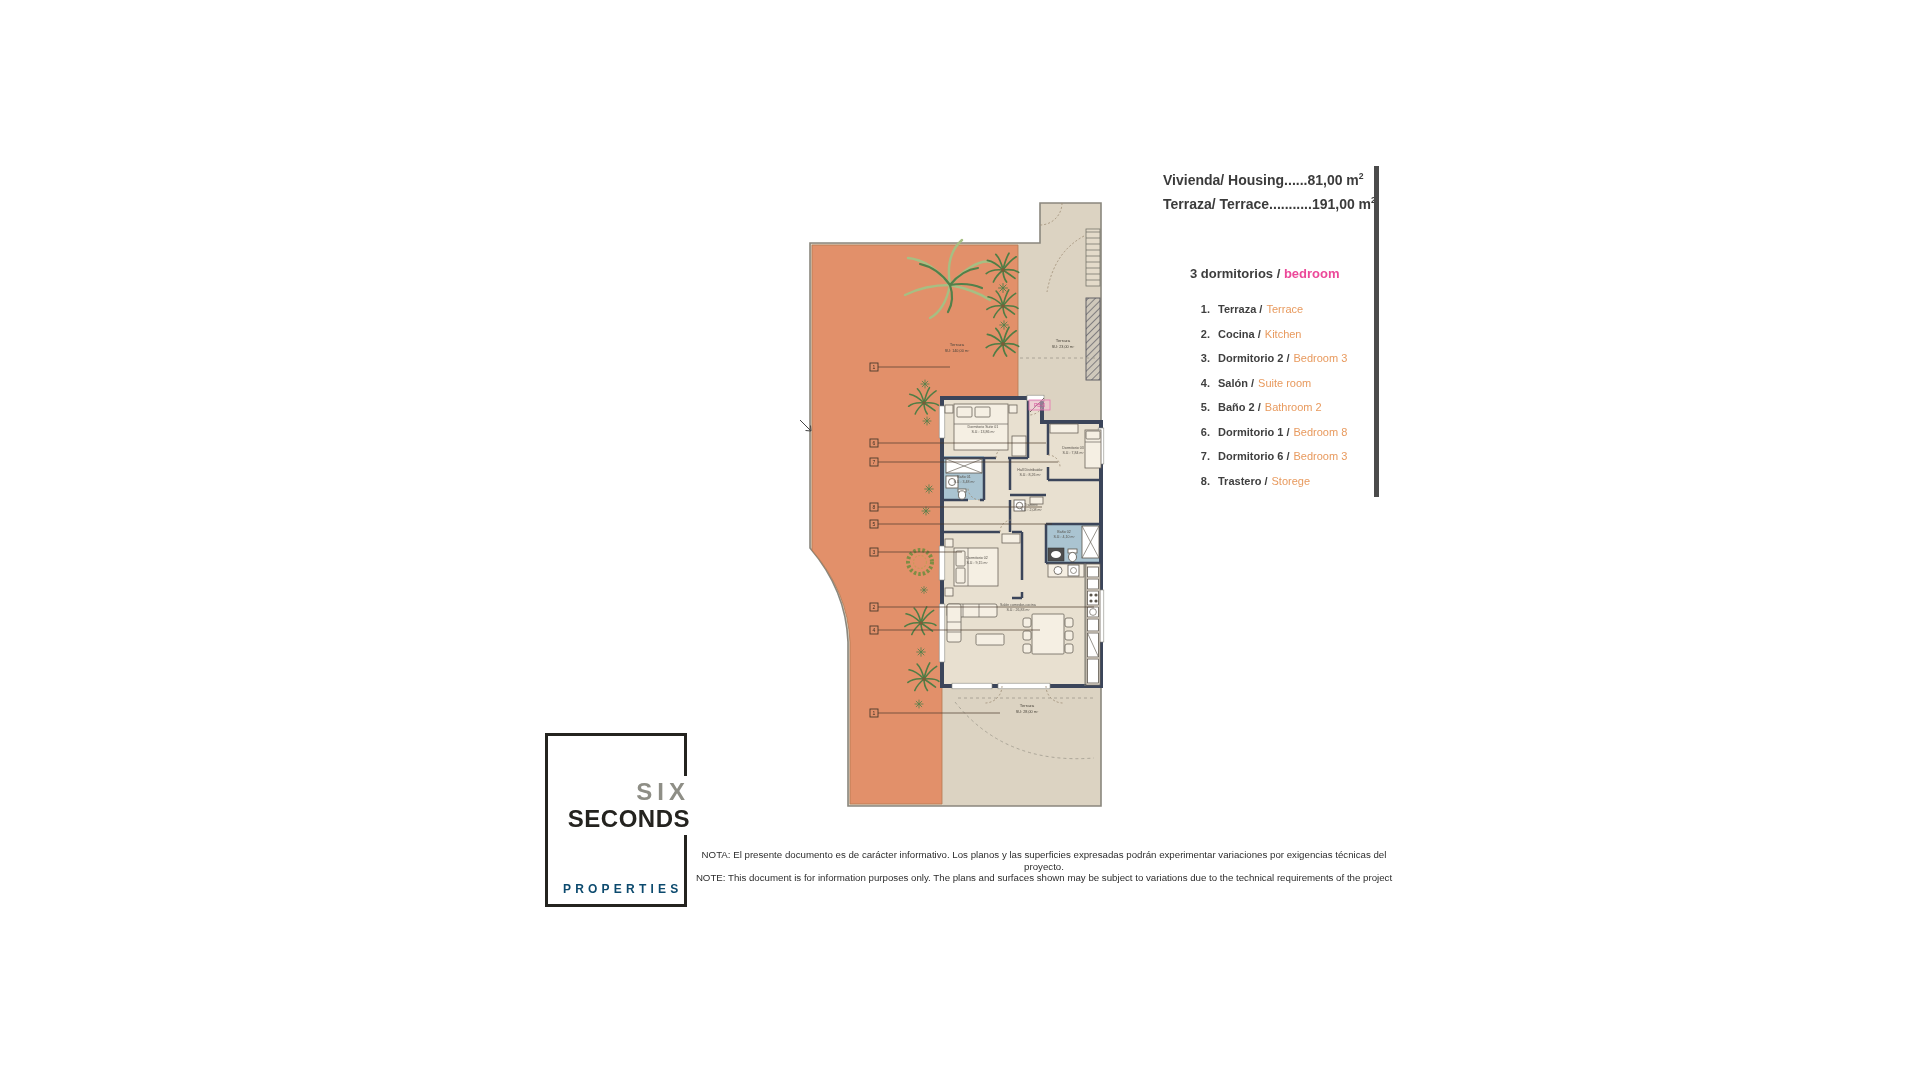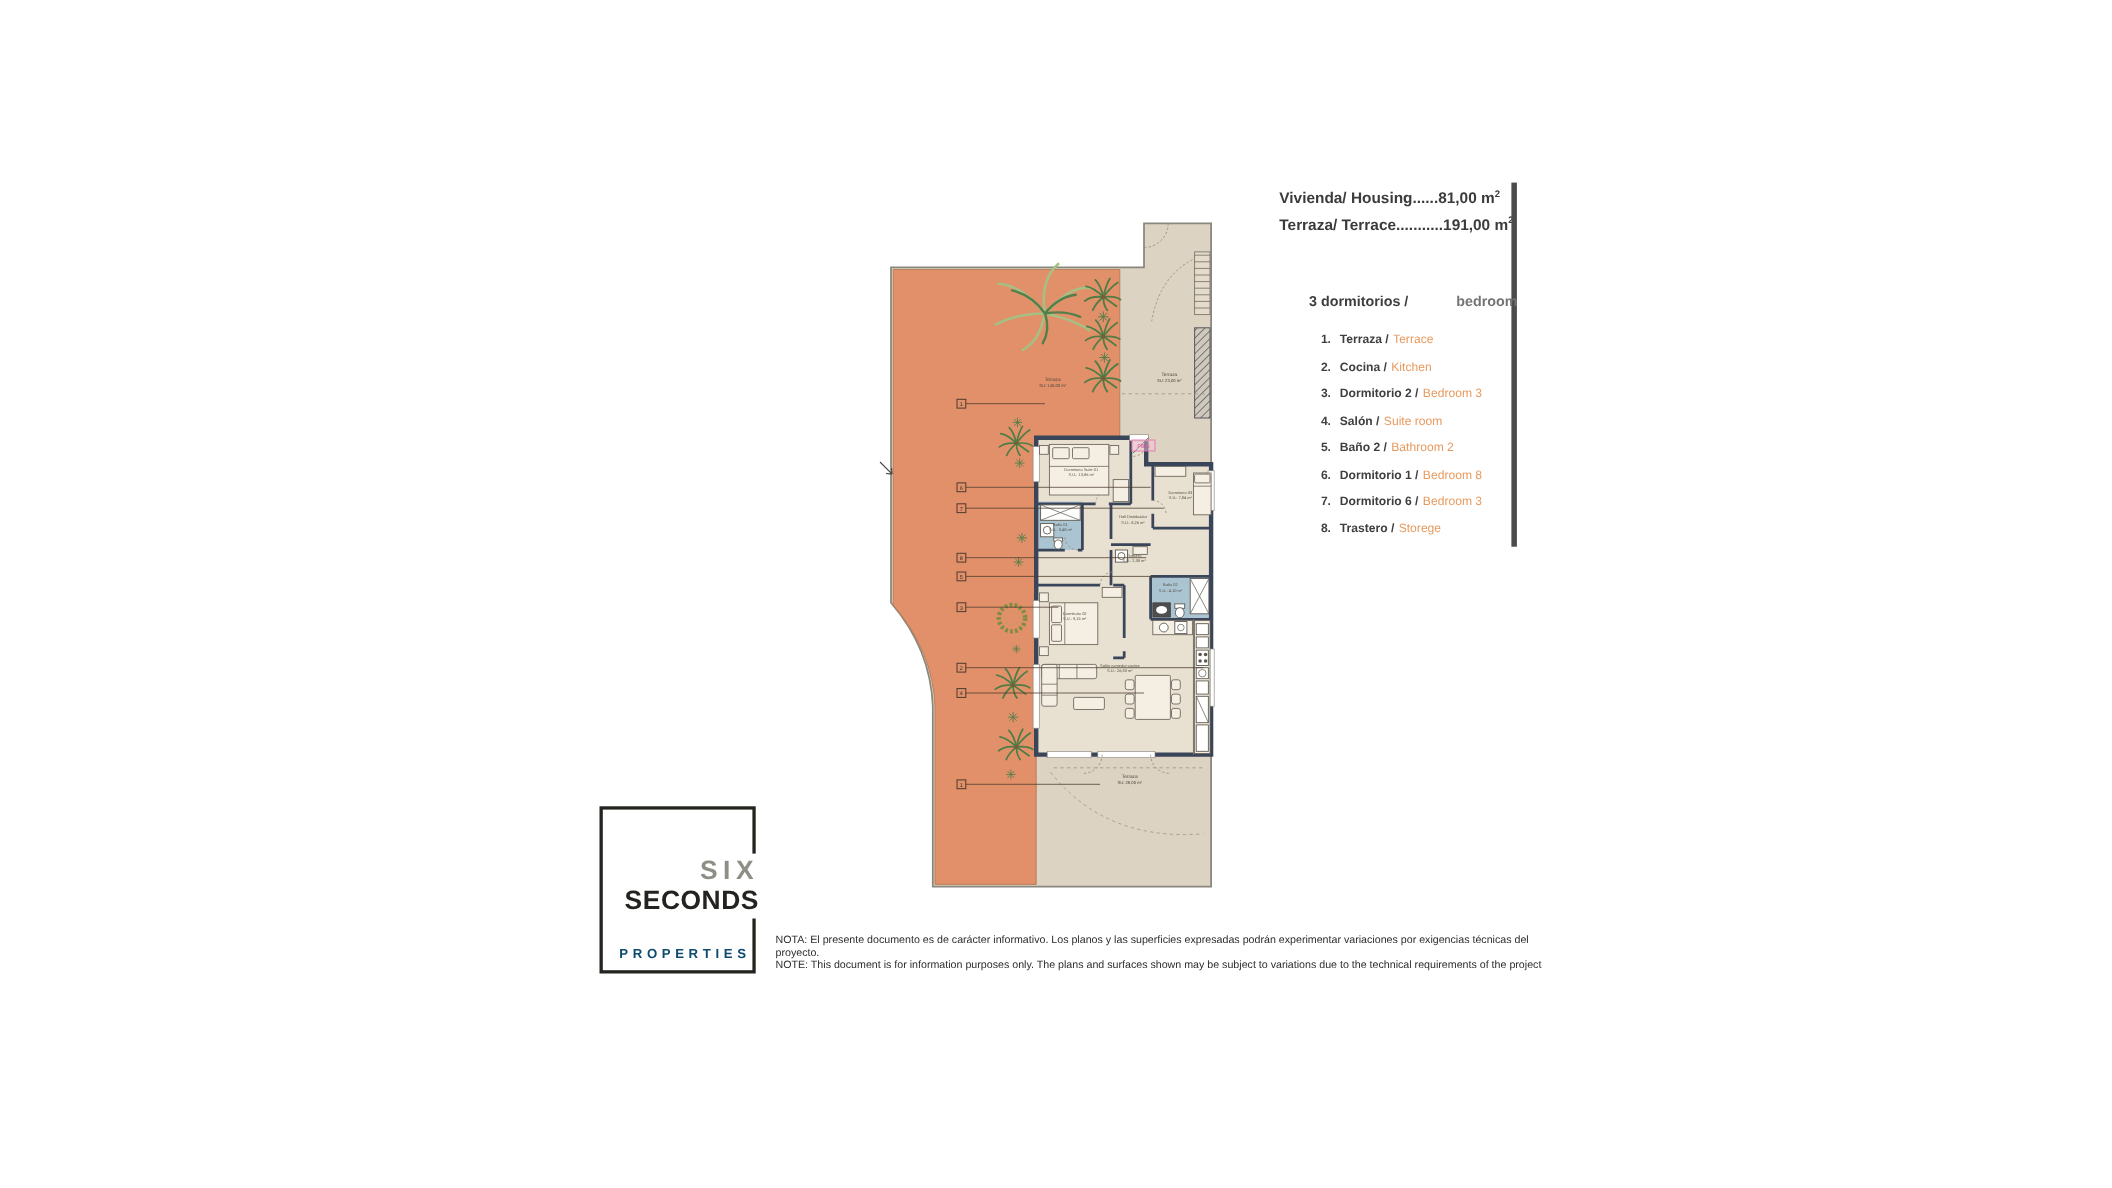--- a/index.html
+++ b/index.html
@@ -9,38 +9,38 @@
 
   
   .summary{left:1163px;top:166px;font-size:14px;font-weight:700;color:#3b3b3b;line-height:20px;white-space:nowrap;}
   .summary sup{font-size:62%;vertical-align:super;}
 
   
   .vbar{left:1374px;top:166px;width:5px;height:331px;background:#4b4b4b;}
 
   
   .legend-title{left:1190px;top:266px;font-size:13px;font-weight:600;white-space:nowrap;}
-  .legend-title .en{color:#737373;margin-left:40px;}
+  .legend-title .en{color:#ec4899;}
   .legend-list{left:1196px;top:303px;font-size:11px;}
   .lrow{height:24.5px;display:flex;align-items:flex-start;white-space:nowrap;}
   .lnum{width:14px;text-align:right;margin-right:8px;font-weight:600;color:#3f3f3f;}
   .les{font-weight:600;color:#3f3f3f;margin-right:4px;}
   .len{color:#e89a5e;}
 
   
-  .logo{left:545px;top:733px;width:142px;height:152px;border:3px solid #24231f;box-sizing:border-box;}
+  .logo{left:545px;top:733px;width:142px;height:174px;border:3px solid #24231f;box-sizing:border-box;}
   .logo-text{position:absolute;right:-6px;top:40px;text-align:right;background:#ffffff;
              padding:2px 0 3px 9px;line-height:27px;white-space:nowrap;}
   .logo-six{font-size:24px;font-weight:700;letter-spacing:5px;color:#8e8e86;display:block;}
   .logo-seconds{font-size:24px;font-weight:700;letter-spacing:0.5px;color:#24231f;display:block;}
   .logo-props{position:absolute;left:15px;bottom:8px;font-size:12px;font-weight:600;
               letter-spacing:4.2px;color:#0c4a6e;white-space:nowrap;}
 
   
-  .note{left:705px;top:849px;width:710px;font-size:9.7px;line-height:11.5px;color:#2d2d2d;}
+  .note{left:689px;top:849px;width:710px;text-align:center;font-size:9.7px;line-height:11.5px;color:#2d2d2d;}
 
   
   .plan-svg{left:798px;top:190px;}
   .plan-svg text{font-family:"Liberation Sans",sans-serif;}
   .wall4{fill:none;stroke:#3b455a;stroke-width:4;}
   .wall2{fill:none;stroke:#3b455a;stroke-width:2.5;}
   .furn{fill:#f5efe3;stroke:#6b655b;stroke-width:0.8;}
   .furnline{fill:none;stroke:#6b655b;stroke-width:0.7;}
   .fixt{fill:#ffffff;stroke:#5c564c;stroke-width:0.8;}
   .dash{fill:none;stroke:#9c8a72;stroke-width:0.8;stroke-dasharray:2 2;}

